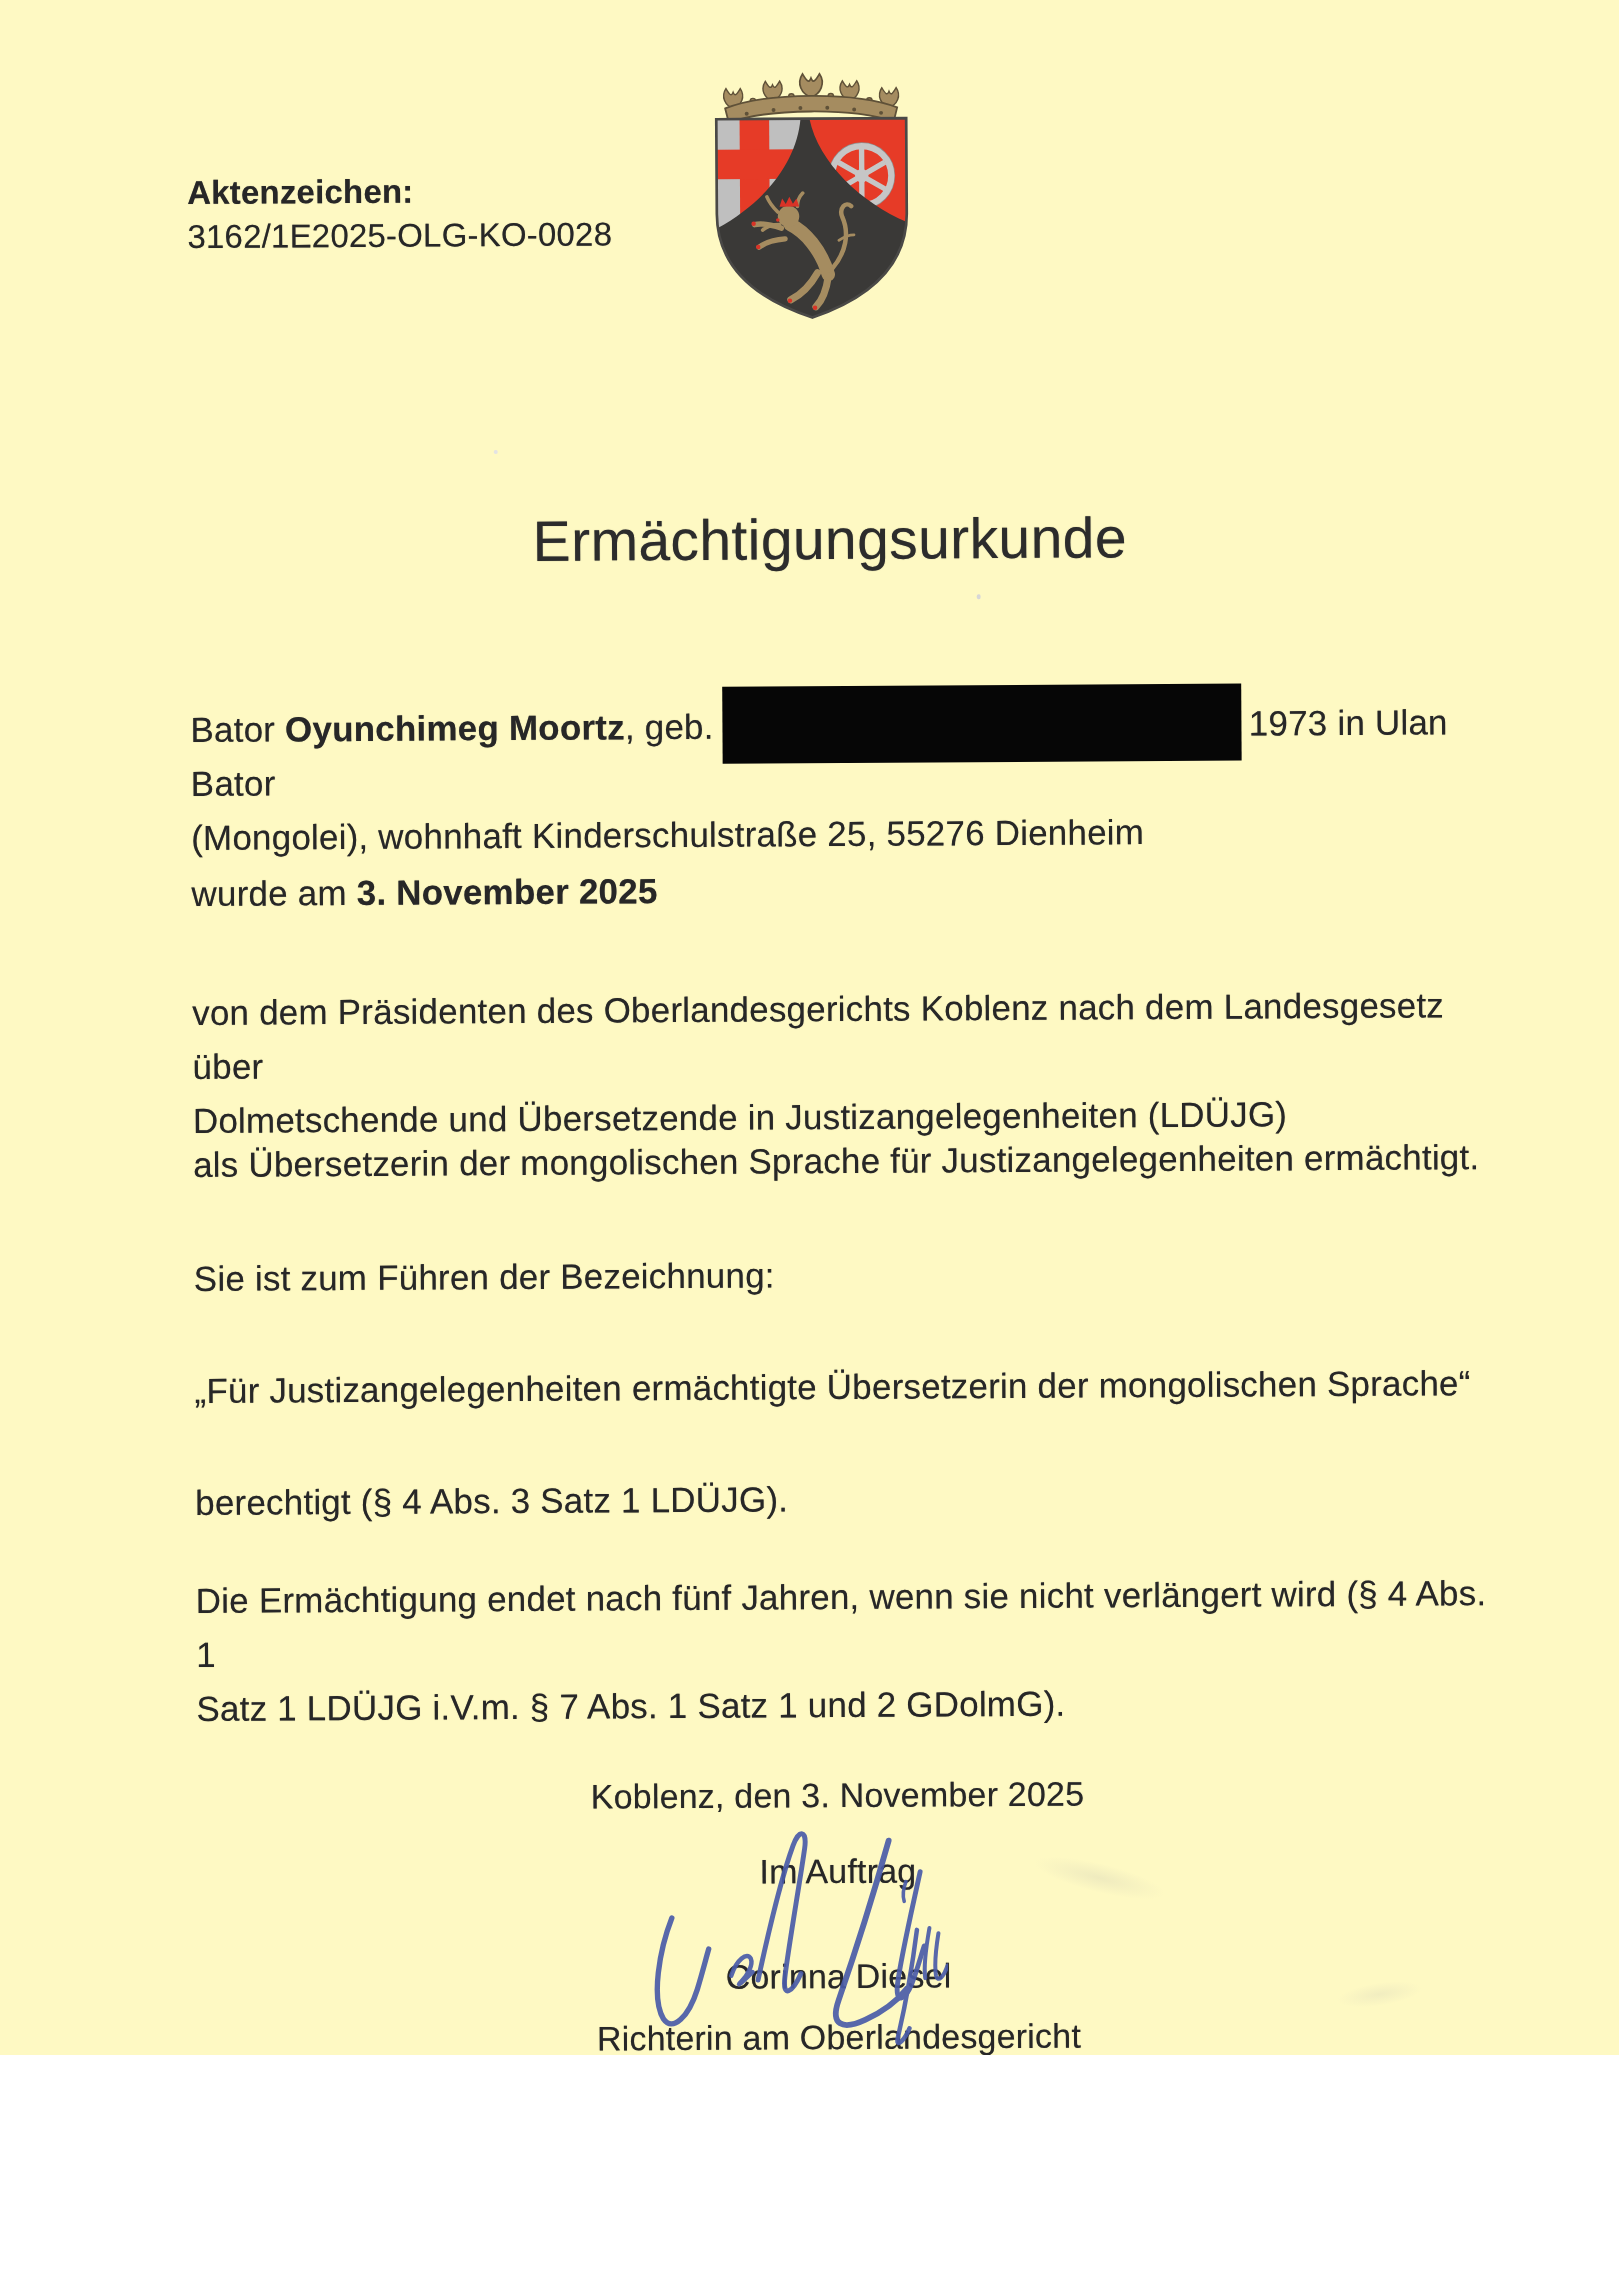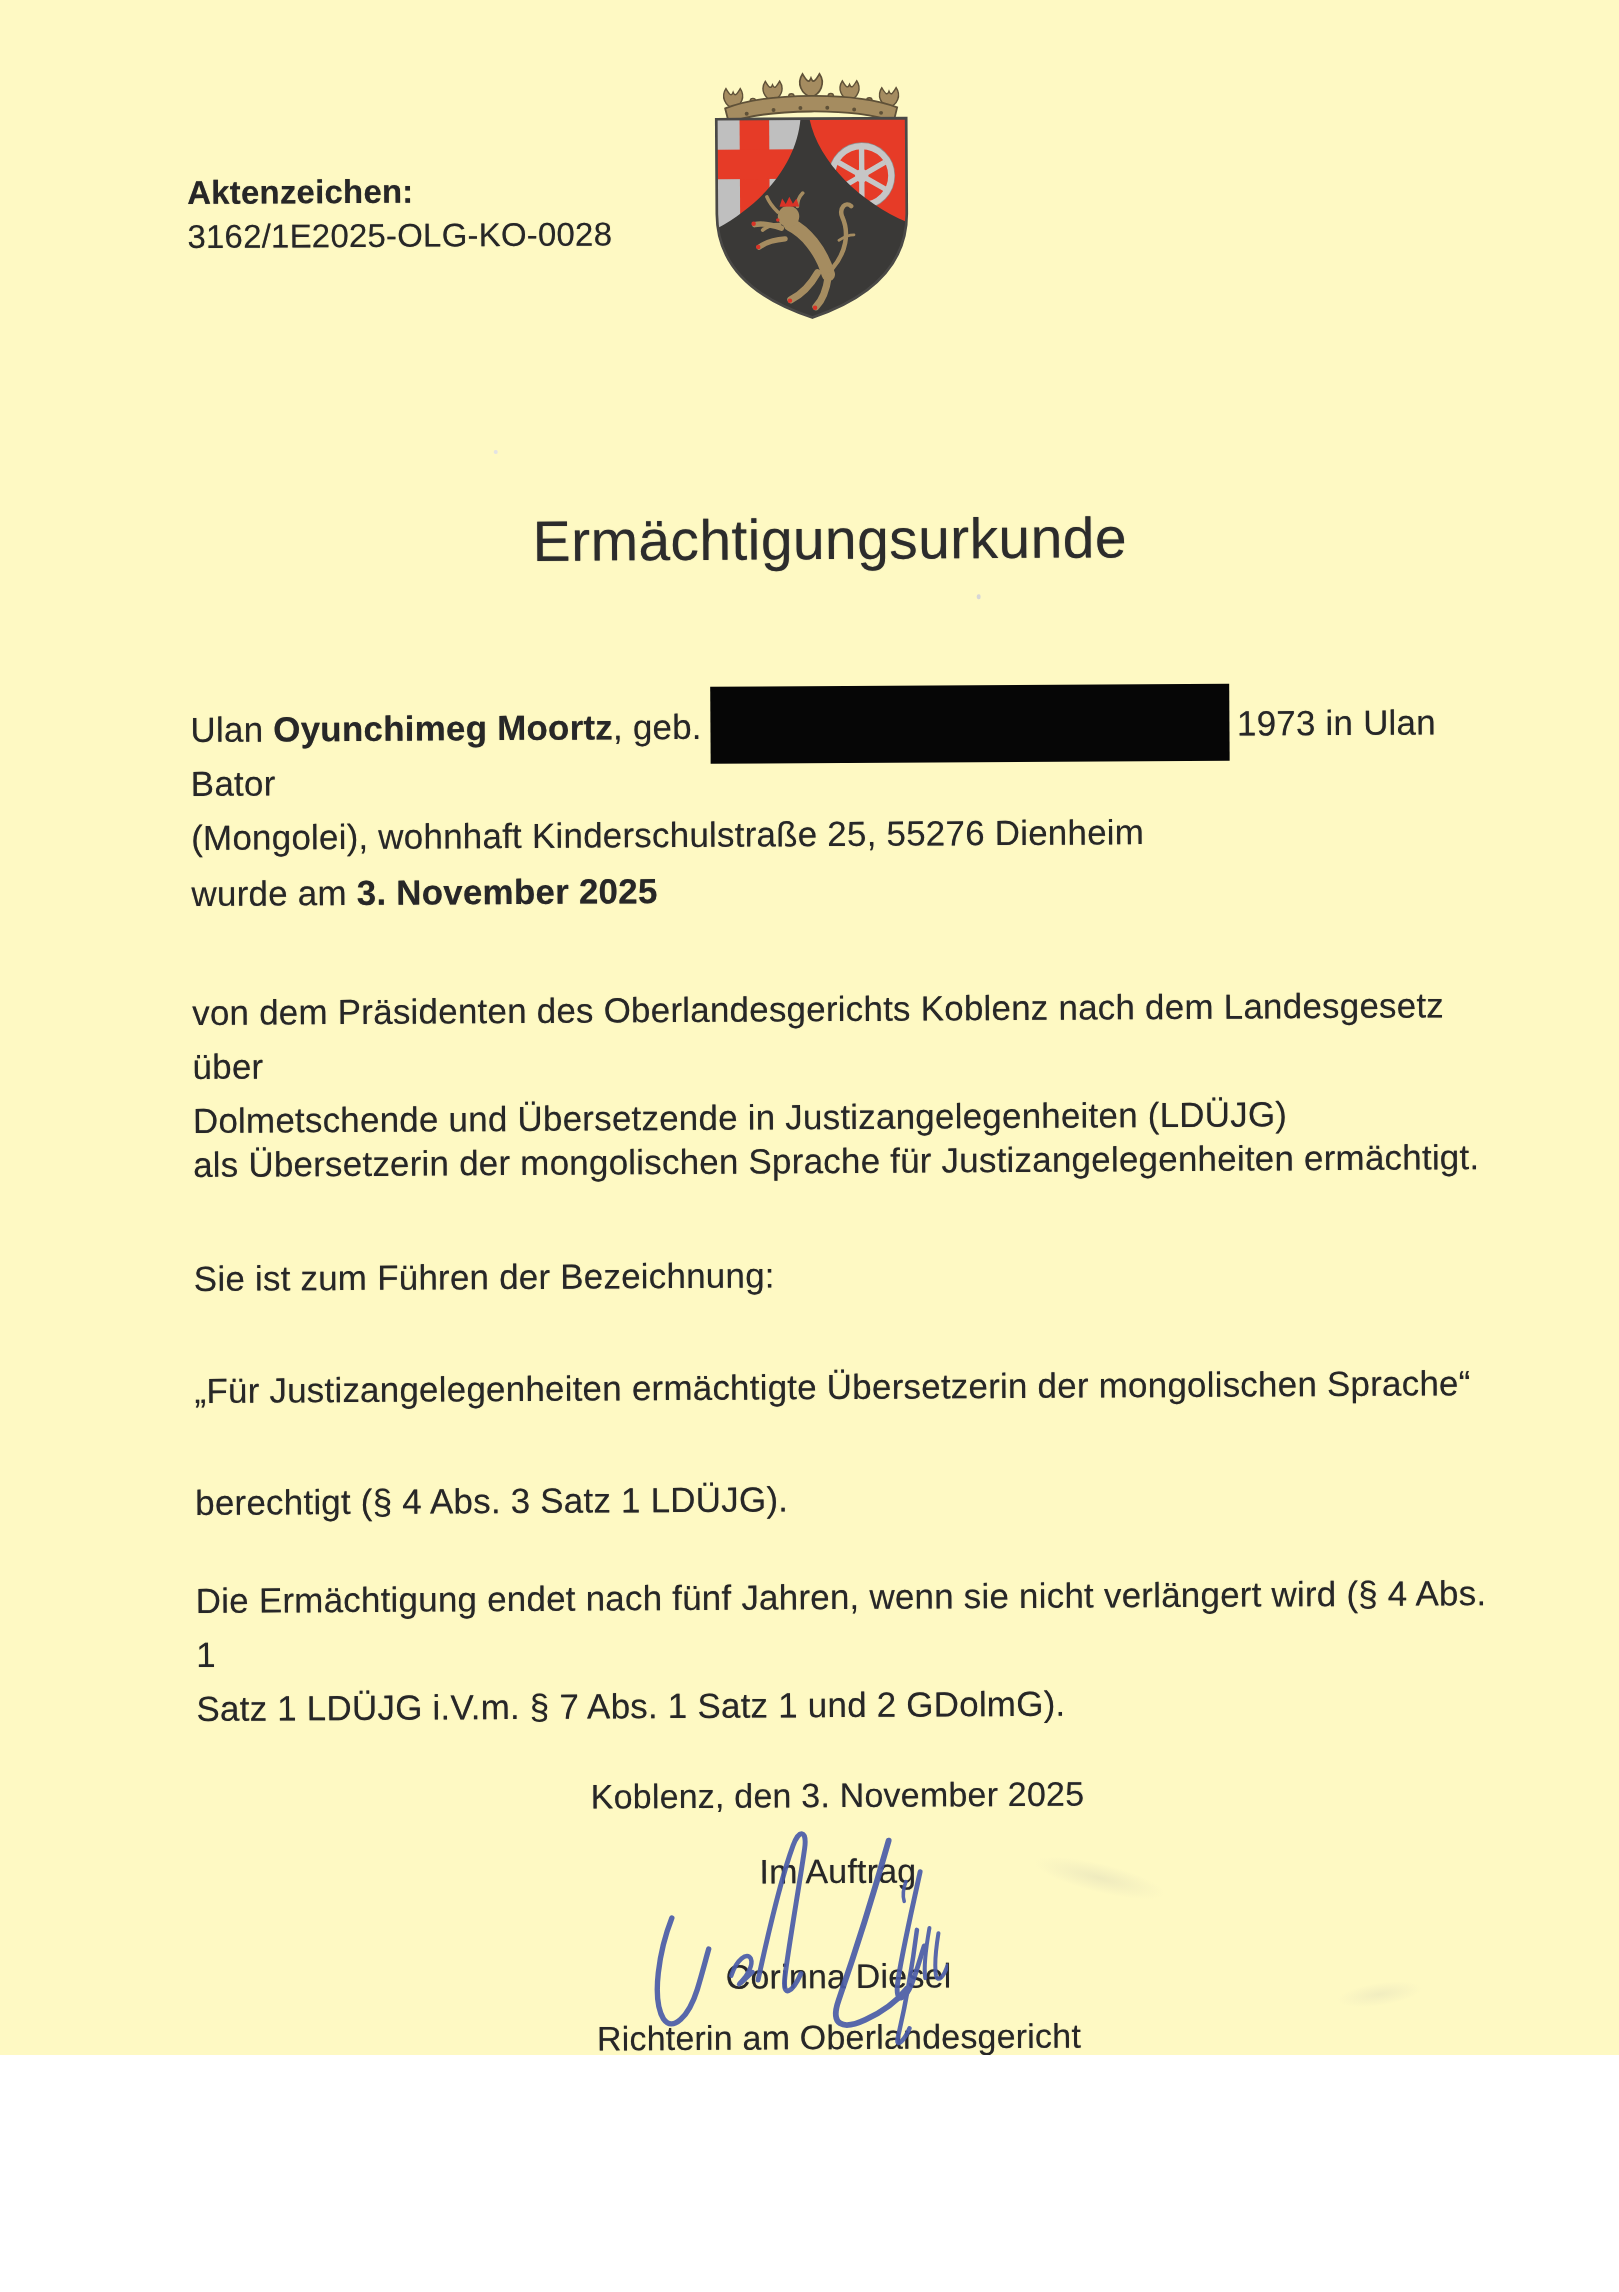--- a/index.html
+++ b/index.html
@@ -130,21 +130,21 @@
             <circle cx="123" cy="265" r="2.5"></circle>
           <circle cx="82" cy="167" r="2"></circle>
         </g>
       </g>
 
       <path d="M14,54 L226,54 L226,160 C226,222 180,256 120,276 C60,256 14,222 14,160 Z" fill="none" stroke="#4a4947" stroke-width="3"></path>
     </svg>
 
     <div class="txt doc-title">Ermächtigungsurkunde</div>
 
-    <div class="txt p1"><span>Ulan </span><b>Oyunchimeg Moortz</b><span>, geb.</span><span class="redaction"></span><span>1973 in Ulan Bator
+    <div class="txt p1"><span>Bator </span><b>Oyunchimeg Moortz</b><span>, geb.</span><span class="redaction"></span><span>1973 in Ulan Bator
 (Mongolei), wohnhaft Kinderschulstraße 25, 55276 Dienheim</span></div>
 
     <div class="txt p2"><span>wurde am </span><b>3. November 2025</b></div>
 
     <div class="txt p3">von dem Präsidenten des Oberlandesgerichts Koblenz nach dem Landesgesetz über
 Dolmetschende und Übersetzende in Justizangelegenheiten (LDÜJG)</div>
     <div class="txt p4">als Übersetzerin der mongolischen Sprache für Justizangelegenheiten ermächtigt.</div>
     <div class="txt p5">Sie ist zum Führen der Bezeichnung:</div>
     <div class="txt p6">„Für Justizangelegenheiten ermächtigte Übersetzerin der mongolischen Sprache“</div>
     <div class="txt p7">berechtigt (§ 4 Abs. 3 Satz 1 LDÜJG).</div>

